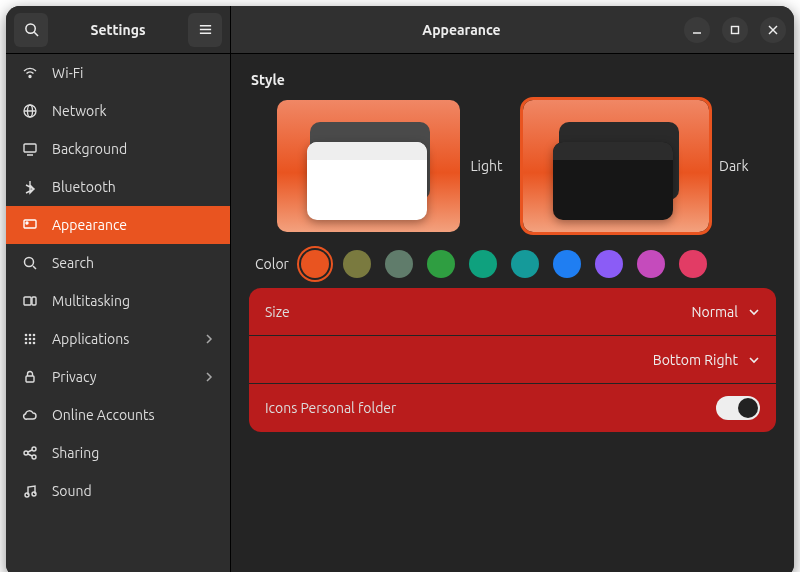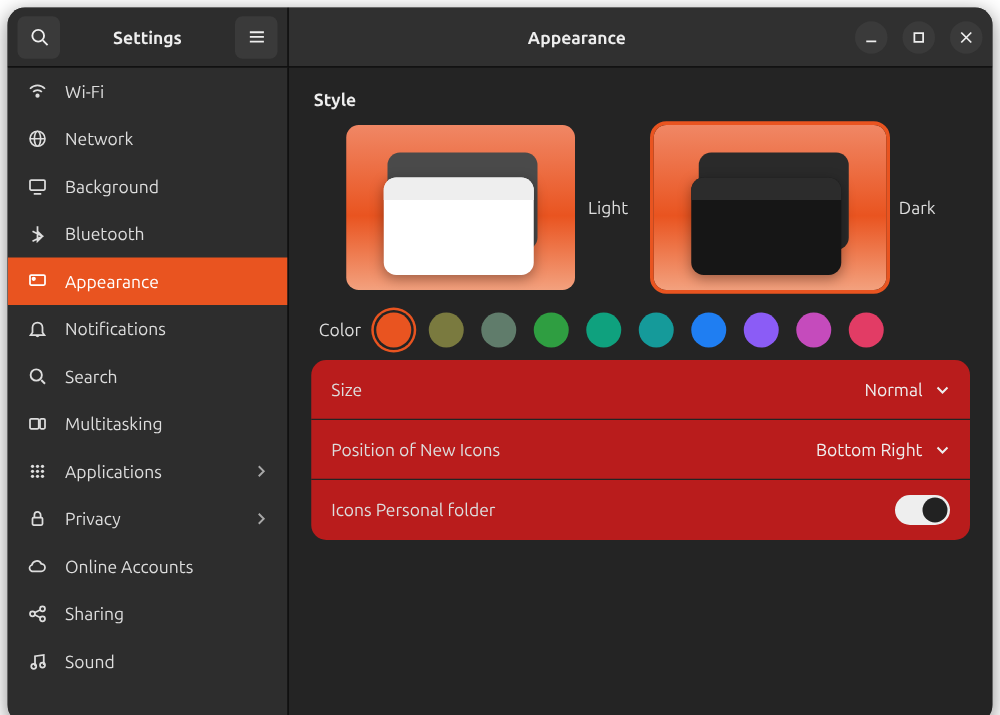--- a/index.html
+++ b/index.html
@@ -135,29 +135,20 @@
           <span class="side-icon">
             <svg width="16" height="16" viewBox="0 0 16 16" fill="none" stroke="#fff" stroke-width="1.4">
               <rect x="2" y="3" width="12" height="8" rx="1"></rect>
               <circle cx="5" cy="6" r="1" fill="currentColor"></circle>
             </svg>
           </span>
           <span>Appearance</span>
         </div>
         <div class="side-item">
           <span class="side-icon">
-            <svg width="16" height="16" viewBox="0 0 16 16" fill="none" stroke="#ddd" stroke-width="1.4">
-              <path d="M4 11V7a4 4 0 018 0v4l1.5 2h-11z"></path>
-              <path d="M7 13a1 1 0 002 0"></path>
-            </svg>
-          </span>
-          <span>Notifications</span>
-        </div>
-        <div class="side-item">
-          <span class="side-icon">
             <svg width="16" height="16" viewBox="0 0 16 16" fill="none" stroke="#ddd" stroke-width="1.5">
               <circle cx="7" cy="7" r="4.5"></circle>
               <line x1="11" y1="11" x2="14" y2="14"></line>
             </svg>
           </span>
           <span>Search</span>
         </div>
         <div class="side-item">
           <span class="side-icon">
             <svg width="16" height="16" viewBox="0 0 16 16" fill="none" stroke="#ddd" stroke-width="1.4">
@@ -275,21 +266,20 @@
         <div class="row">
           <span>Size</span>
           <span class="val">
             <span>Normal</span>
             <svg width="12" height="12" viewBox="0 0 12 12" fill="none" stroke="#eee" stroke-width="1.6">
                 <polyline points="2,4 6,8 10,4"></polyline>
               </svg>
           </span>
         </div>
         <div class="row">
-          <span>Position of New Icons</span>
           <span class="val">
             <span>Bottom Right</span>
             <svg width="12" height="12" viewBox="0 0 12 12" fill="none" stroke="#eee" stroke-width="1.6">
                 <polyline points="2,4 6,8 10,4"></polyline>
               </svg>
           </span>
         </div>
         <div class="row">
           <span>Icons Personal folder</span>
           <span class="val">

